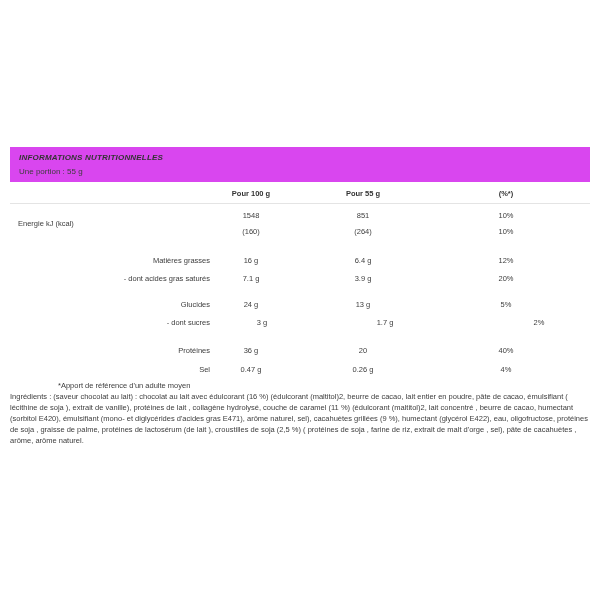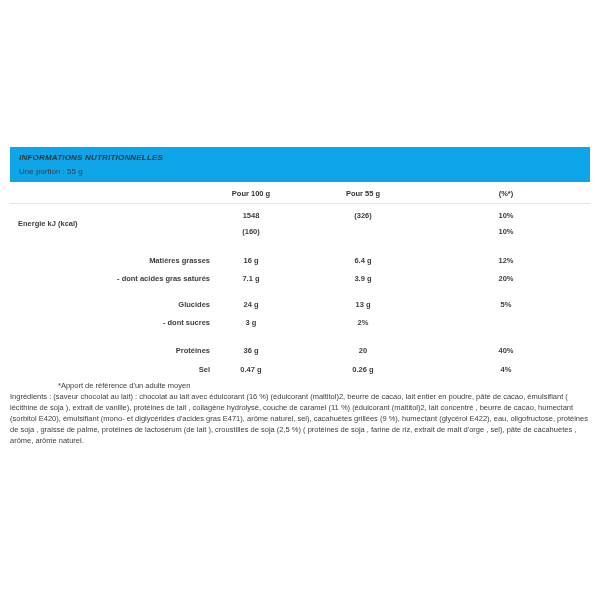--- a/index.html
+++ b/index.html
@@ -4,51 +4,51 @@
 <style>
   html,body{margin:0;padding:0;}
   body{
     width:600px;height:600px;background:#ffffff;
     font-family:"Liberation Sans", sans-serif;
     color:#3d3d3d;position:relative;overflow:hidden;
   }
   .content{position:absolute;left:10px;top:147px;width:580px;}
 
   
-  .panel{background:#0ea5e9;padding:6px 9px 6px 9px;}
+  .panel{background:#d946ef;padding:6px 9px 6px 9px;}
   .panel-title{
     font-size:8px;font-weight:bold;font-style:italic;
     color:#333;letter-spacing:0.2px;line-height:10px;
   }
   .panel-sub{font-size:8px;color:#3d3d3d;line-height:9px;margin-top:4px;}
 
   
   .row{
     display:grid;
     grid-template-columns:200px 82px 142px 144px;
     padding-right:12px;
     font-size:7.5px;line-height:16px;color:#3d3d3d;
   }
-  .cell{white-space:nowrap;font-weight:bold;}
+  .cell{white-space:nowrap;}
   .cell.label{text-align:right;padding-left:8px;}
   .cell.num{text-align:center;}
   .thead{
     line-height:10px;padding-top:7px;padding-bottom:4px;
     border-bottom:1px solid #e4e4e4;
   }
   .thead .cell{font-weight:bold;color:#333;}
 
   .row.energy{padding-top:4px;}
   .row.energy .cell.label{display:flex;align-items:center;}
   .row.energy .num div{line-height:16px;}
 
   .r-matieres{margin-top:13px;}
   .r-satures{margin-top:2px;}
   .r-glucides{margin-top:10px;}
-  .r-sucres{margin-top:2px;}
+  .r-sucres{margin-top:2px;gap:11px;}
   .r-proteines{margin-top:12px;}
   .r-sel{margin-top:3px;}
 
   .footnote{
     margin-top:3px;font-size:7.5px;line-height:10px;color:#3d3d3d;margin-left:48px;
   }
   .ingredients{
     font-size:7.5px;line-height:11px;color:#3d3d3d;
     width:580px;
   }
@@ -70,21 +70,22 @@
     <div class="cell num">(%*)</div>
   </div>
 
   <div class="row energy">
     <div class="cell label">Energie kJ (kcal)</div>
     <div class="cell num">
       <div>1548</div>
       <div>(160)</div>
     </div>
     <div class="cell num">
-      <div>(326)</div>
+      <div>851</div>
+      <div>(264)</div>
     </div>
     <div class="cell num">
       <div>10%</div>
       <div>10%</div>
     </div>
   </div>
 
   <div class="row r-matieres">
     <div class="cell label">Matières grasses</div>
     <div class="cell num">16 g</div>
@@ -102,20 +103,21 @@
   <div class="row r-glucides">
     <div class="cell label">Glucides</div>
     <div class="cell num">24 g</div>
     <div class="cell num">13 g</div>
     <div class="cell num">5%</div>
   </div>
 
   <div class="row r-sucres">
     <div class="cell label">- dont sucres</div>
     <div class="cell num">3 g</div>
+    <div class="cell num">1.7 g</div>
     <div class="cell num">2%</div>
   </div>
 
   <div class="row r-proteines">
     <div class="cell label">Protéines</div>
     <div class="cell num">36 g</div>
     <div class="cell num">20</div>
     <div class="cell num">40%</div>
   </div>
 

